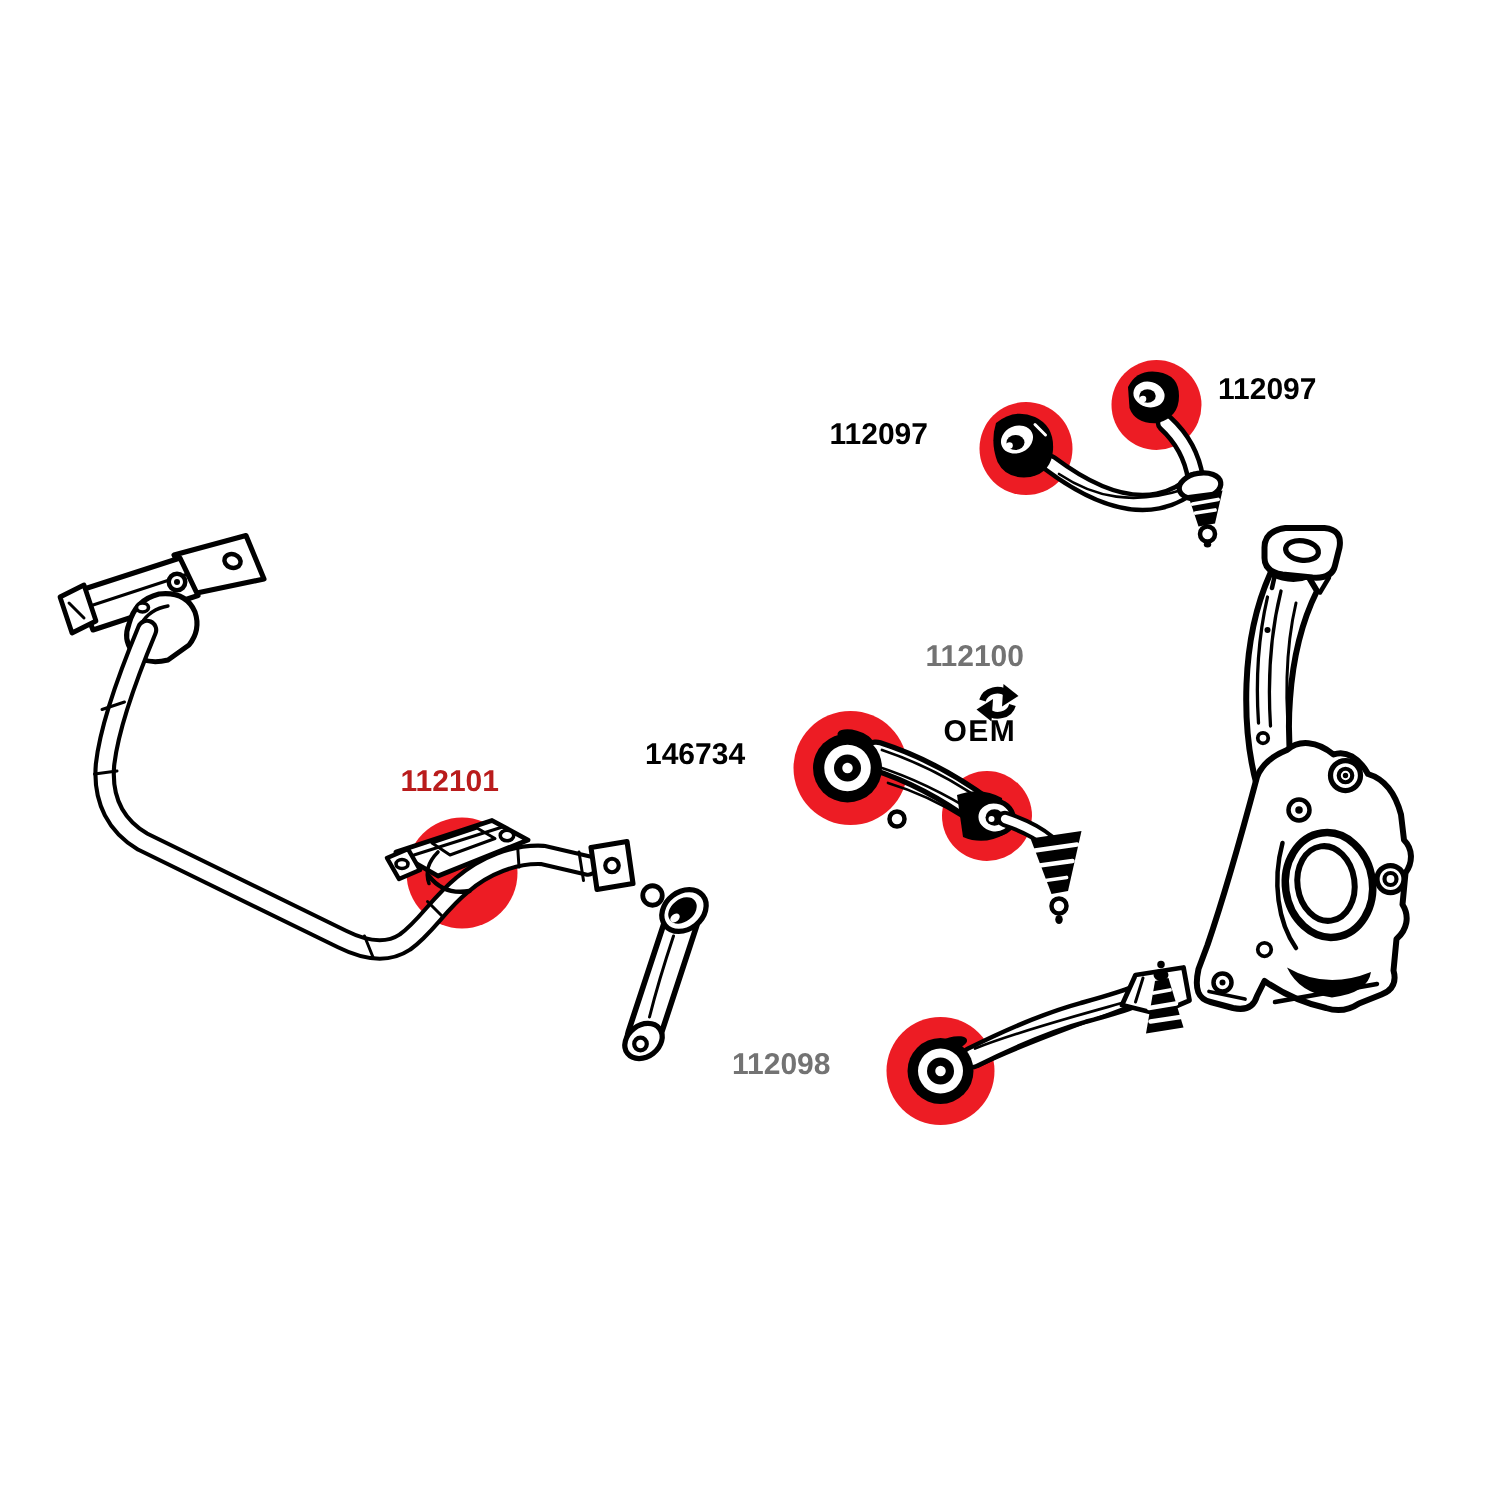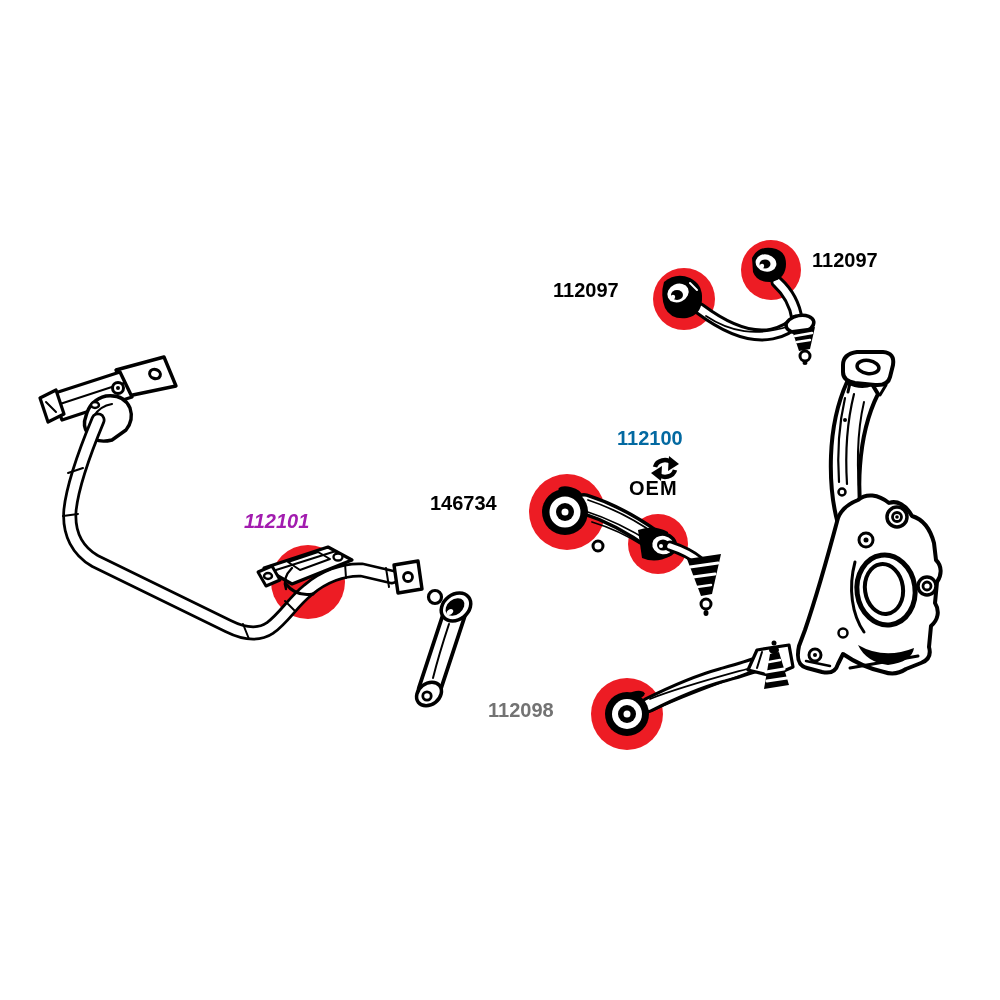--- a/index.html
+++ b/index.html
@@ -219,24 +219,24 @@
         <line x1="766" y1="672" x2="784" y2="669" stroke="#fff" stroke-width="3"></line>
         <line x1="769" y1="662" x2="780" y2="660" stroke="#fff" stroke-width="2.5"></line>
         <ellipse cx="774" cy="650" rx="5" ry="4" fill="currentColor"></ellipse>
         <circle cx="774" cy="643" r="2.5" fill="currentColor"></circle>
       </g>
     </g>
   </svg>
 
   <div class="part-label" style="left: 553px; top: 280px; color: rgb(0, 0, 0);">112097</div>
   <div class="part-label" style="left: 812px; top: 250px; color: rgb(0, 0, 0);">112097</div>
-  <div class="part-label" style="left: 617px; top: 428px; color: #0369a1; text-align: center;">112100</div>
+  <div class="part-label" style="left: 617px; top: 428px; color: #737373; text-align: center;">112100</div>
   <div class="part-label oem-label" style="left: 629px; top: 478px; color: rgb(0, 0, 0);">OEM</div>
   <div class="part-label" style="left: 430px; top: 493px; color: rgb(0, 0, 0);">146734</div>
-  <div class="part-label" style="left: 244px; top: 511px; color: #a21caf; font-style: italic;">112101</div>
+  <div class="part-label" style="left: 267px; top: 511px; color: #b91c1c;">112101</div>
   <div class="part-label" style="left: 488px; top: 700px; color: #737373;">112098</div>
 
   <div class="exchange-icon" style="left:648px;top:454px;">
     <svg width="34" height="30" viewBox="0 0 34 30">
       <path d="M 7,13 A 10,9 0 0 1 24,9" fill="none" stroke="currentColor" stroke-width="4.5"></path>
       <polygon points="21,2 31,10 20,17" fill="currentColor"></polygon>
       <path d="M 27,16 A 10,9 0 0 1 10,20" fill="none" stroke="currentColor" stroke-width="4.5"></path>
       <polygon points="13,27 3,19 14,12" fill="currentColor"></polygon>
     </svg>
   </div>

